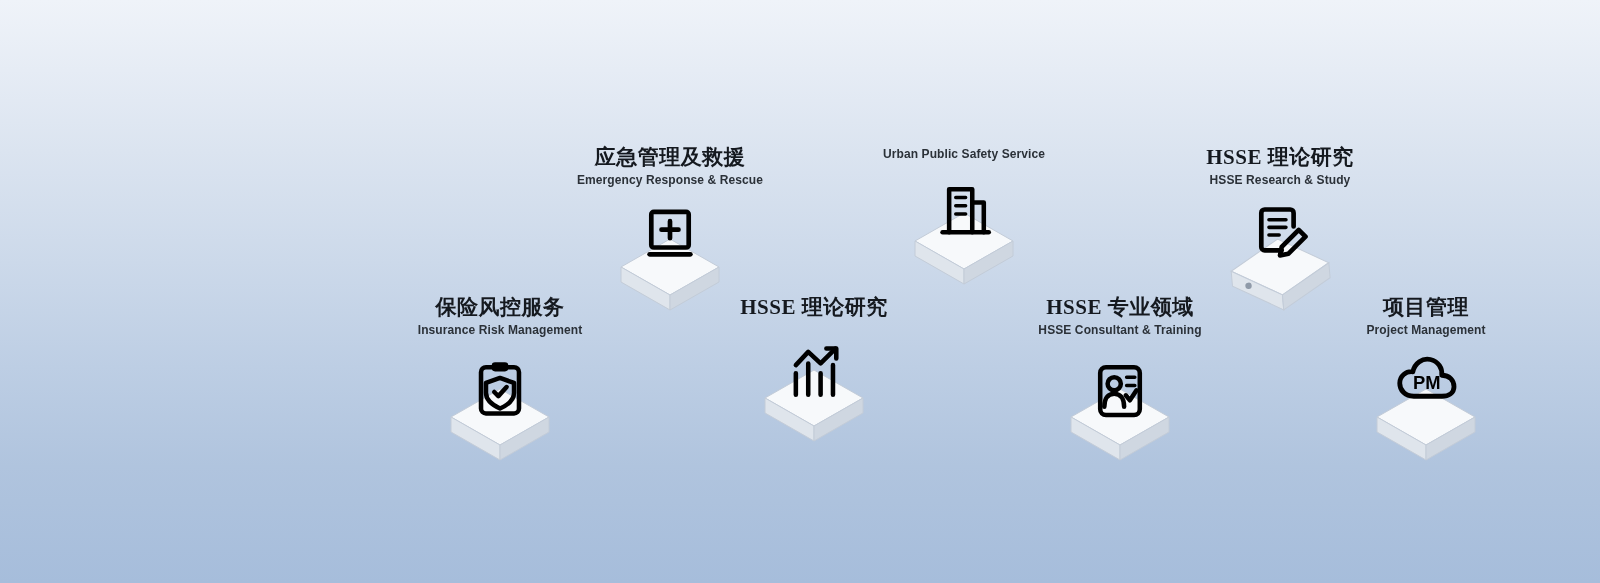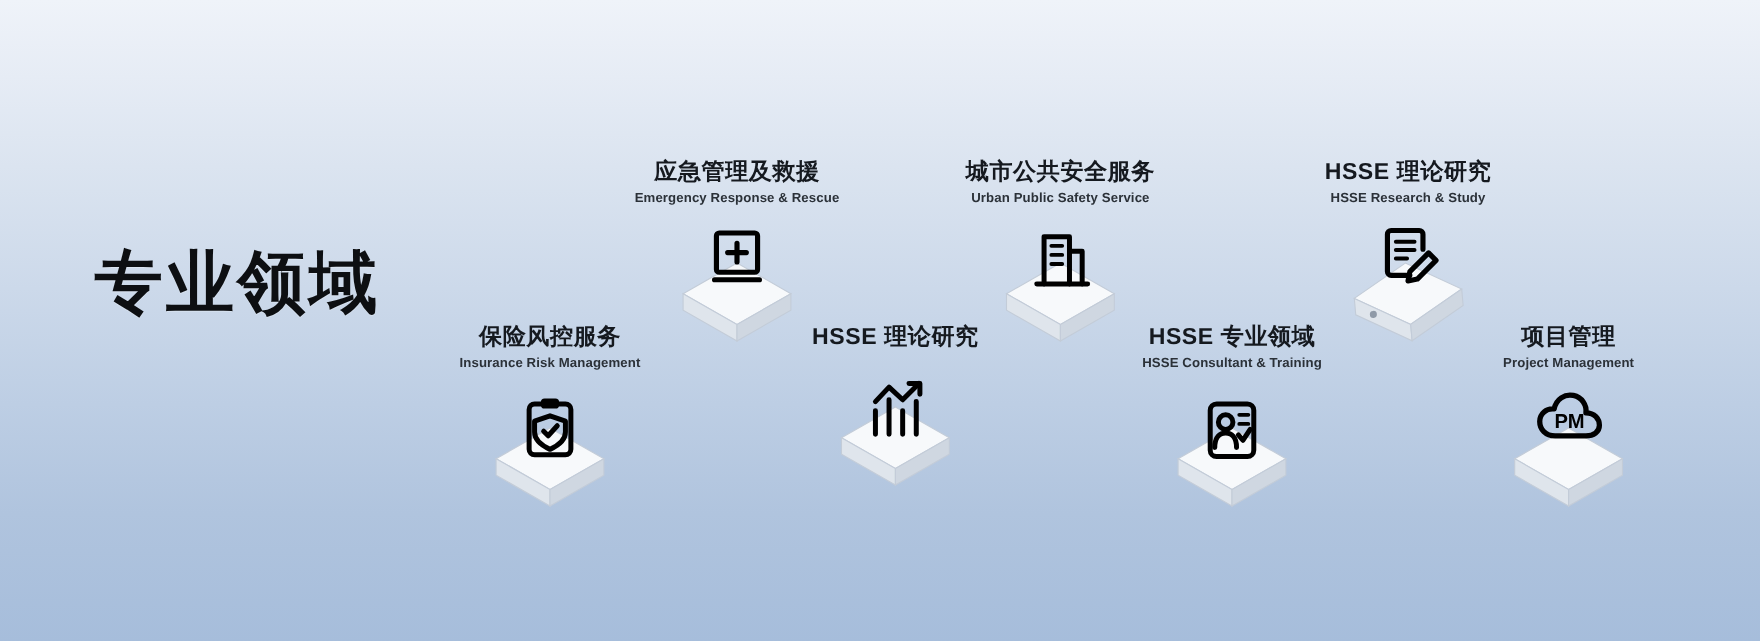--- a/index.html
+++ b/index.html
@@ -50,20 +50,21 @@
   .item .labels {
     user-select: none;
   }
   .lbl-cn {
     font-size: 21px;
     font-weight: bold;
     color: #15191f;
     letter-spacing: .5px;
     line-height: 1.25;
     white-space: nowrap;
+    font-family: Liberation Serif, serif;
   }
   .lbl-en {
     font-size: 12px;
     font-weight: bold;
     color: #2b3138;
     letter-spacing: .1px;
     line-height: 1.3;
     margin-top: 3px;
     white-space: nowrap;
   }
@@ -115,21 +116,20 @@
     font-size: 21px;
     font-weight: bold;
     fill: #000;
   }
 </style>
 </head>
 <body>
 
 <div id="stage">
 
-  <div id="section-title">专业领域</div>
 
   <div class="item" style="left:520px; top:144px;">
     <div class="labels">
       <div class="lbl-cn">应急管理及救援</div>
       <div class="lbl-en">Emergency Response &amp; Rescue</div>
     </div>
     <div class="figure">
       <div class="pedestal">
         <svg viewBox="0 0 110 100" width="110" height="100">
           <polygon points="55,22 104,50 55,78 6,50" fill="#f7f9fb" stroke="#c3ccd8" stroke-width="1"></polygon>
@@ -142,21 +142,20 @@
           <rect class="ico-line" x="18" y="8" width="44" height="42" rx="3"></rect>
           <path class="ico-line" d="M40 19 L40 39 M30 29 L50 29"></path>
           <path class="ico-line" d="M16 58 L64 58" stroke-width="7"></path>
         </svg>
       </div>
     </div>
   </div>
 
   <div class="item" style="left:814px; top:144px;">
     <div class="labels">
-      <div class="lbl-cn">城市公共安全服务</div>
       <div class="lbl-en">Urban Public Safety Service</div>
     </div>
     <div class="figure">
       <div class="pedestal">
         <svg viewBox="0 0 110 100" width="110" height="100">
           <polygon points="55,22 104,50 55,78 6,50" fill="#f7f9fb" stroke="#c3ccd8" stroke-width="1"></polygon>
           <polygon points="6,50 55,78 55,93 6,65" fill="#dfe5ec" stroke="#c3ccd8" stroke-width="1"></polygon>
           <polygon points="104,50 55,78 55,93 104,65" fill="#cfd7e1" stroke="#c3ccd8" stroke-width="1"></polygon>
         </svg>
       </div>

